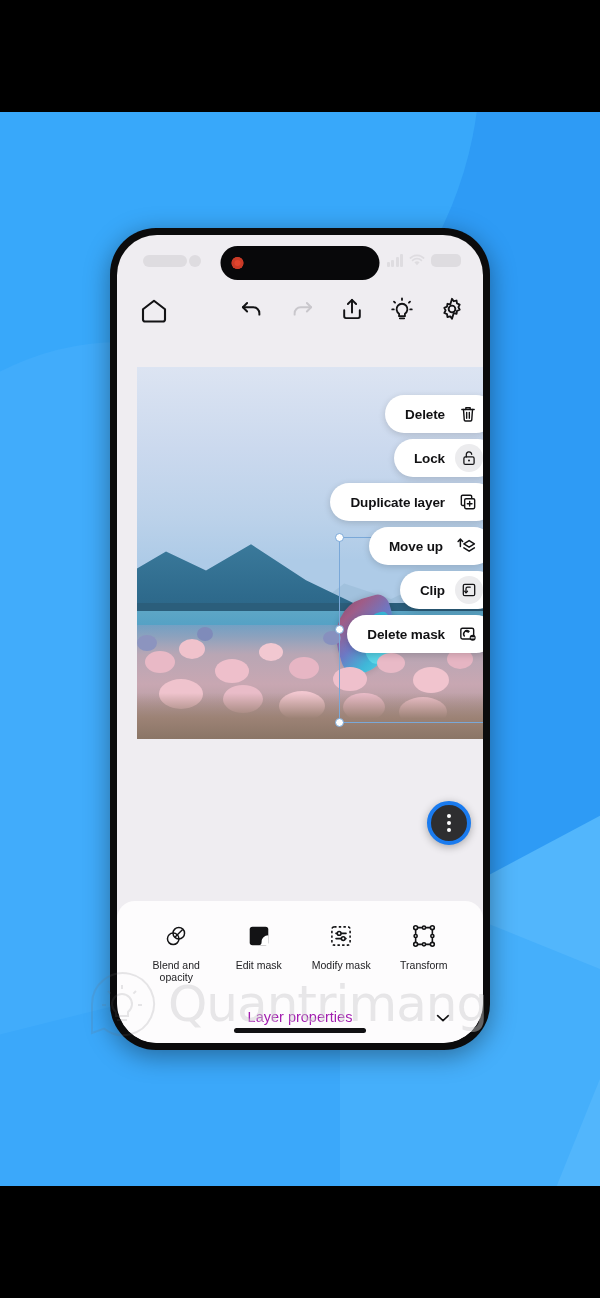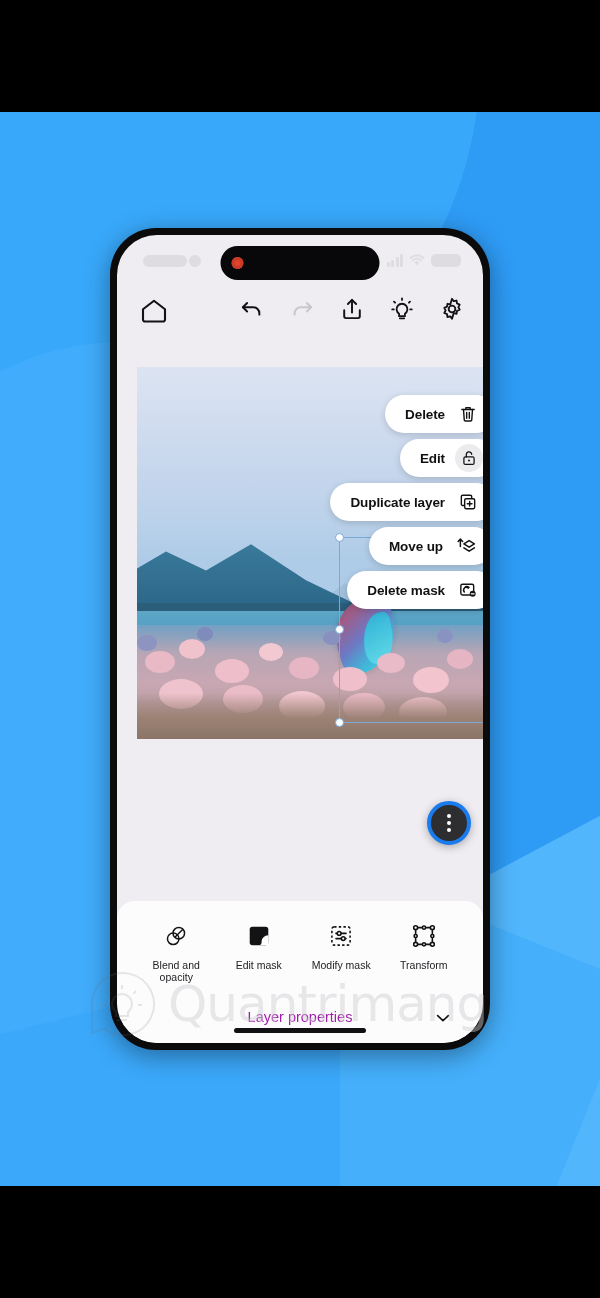--- a/index.html
+++ b/index.html
@@ -377,21 +377,21 @@
               <svg viewBox="0 0 24 24" fill="none" stroke="#131315" stroke-width="1.7" stroke-linecap="round" stroke-linejoin="round" width="20" height="20">
                 <path d="M4.6 6.6h14.8"></path>
                   <path d="M9.4 6.6V4.4h5.2v2.2"></path>
                 <path d="M6.6 6.6l.9 12.4a1.4 1.4 0 0 0 1.4 1.3h6.2a1.4 1.4 0 0 0 1.4-1.3l.9-12.4"></path>
                 <path d="M10.4 10v7M13.6 10v7"></path>
               </svg>
             </span>
           </div>
 
           <div class="pill" style="margin-right:-14px;">
-            <span class="pill-label">Edit</span>
+            <span class="pill-label">Lock</span>
             <span class="pill-ico bg">
               <svg viewBox="0 0 24 24" fill="none" stroke="#131315" stroke-width="1.7" stroke-linecap="round" stroke-linejoin="round" width="18" height="18">
                 <rect x="5.2" y="10.6" width="13.6" height="10" rx="2"></rect>
                 <path d="M8.4 10.6V7.6a3.6 3.6 0 0 1 7.2-.5"></path>
                 <circle cx="12" cy="15.4" r="1.3" fill="#131315" stroke="none"></circle>
               </svg>
             </span>
           </div>
 
           <div class="pill" style="margin-right:-12px;">
@@ -411,20 +411,30 @@
             <span class="pill-ico">
               <svg viewBox="0 0 24 24" fill="none" stroke="#131315" stroke-width="1.7" stroke-linecap="round" stroke-linejoin="round" width="21" height="21">
                 <path d="M5 12V3.6M2.4 6.2 5 3.6l2.6 2.6"></path>
                 <path d="M15 5.2 21 9l-6 3.8L9 9z"></path>
                 <path d="M9 13.6l6 3.8 6-3.8"></path>
               </svg>
             </span>
           </div>
 
 
+          <div class="pill" style="margin-right:-14px;">
+            <span class="pill-label">Clip</span>
+            <span class="pill-ico bg">
+              <svg viewBox="0 0 24 24" fill="none" stroke="#131315" stroke-width="1.7" stroke-linecap="round" stroke-linejoin="round" width="18" height="18">
+                <rect x="4.4" y="4.4" width="15.2" height="15.2" rx="2"></rect>
+                <path d="M13.6 8.2H10a2 2 0 0 0-2 2v5.2"></path>
+                <path d="M6.2 13.6 8 15.8l2-2.2"></path>
+              </svg>
+            </span>
+          </div>
 
           <div class="pill" style="margin-right:-12px;">
             <span class="pill-label">Delete mask</span>
             <span class="pill-ico">
               <svg viewBox="0 0 24 24" fill="none" stroke="#131315" stroke-width="1.7" stroke-linecap="round" stroke-linejoin="round" width="20" height="20">
                 <rect x="3.4" y="5" width="15.4" height="13" rx="2"></rect>
                 <path d="M7.6 14.4a4 4 0 0 1 5.6-5.6"></path>
                 <path d="M12.6 9.6 9 8.4"></path>
                 <circle cx="17.6" cy="16.6" r="3.6" fill="#131315" stroke="none"></circle>
                 <path d="M15.9 16.6h3.4" stroke="#FFFFFF" stroke-width="1.5"></path>

